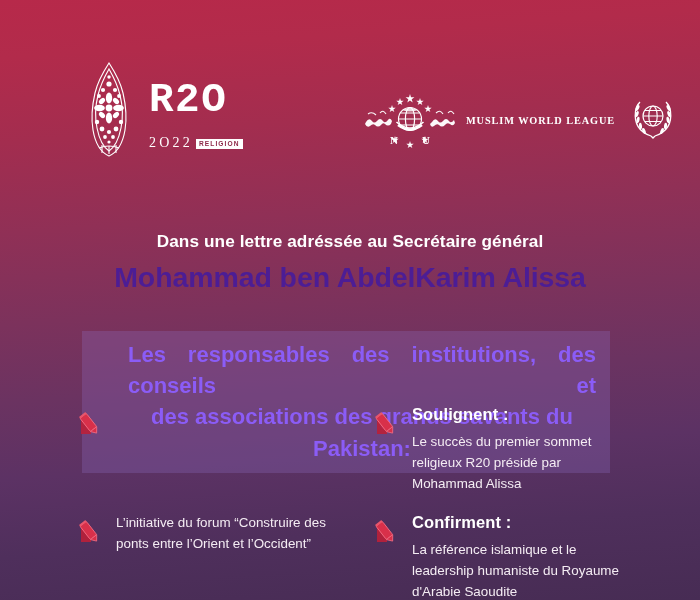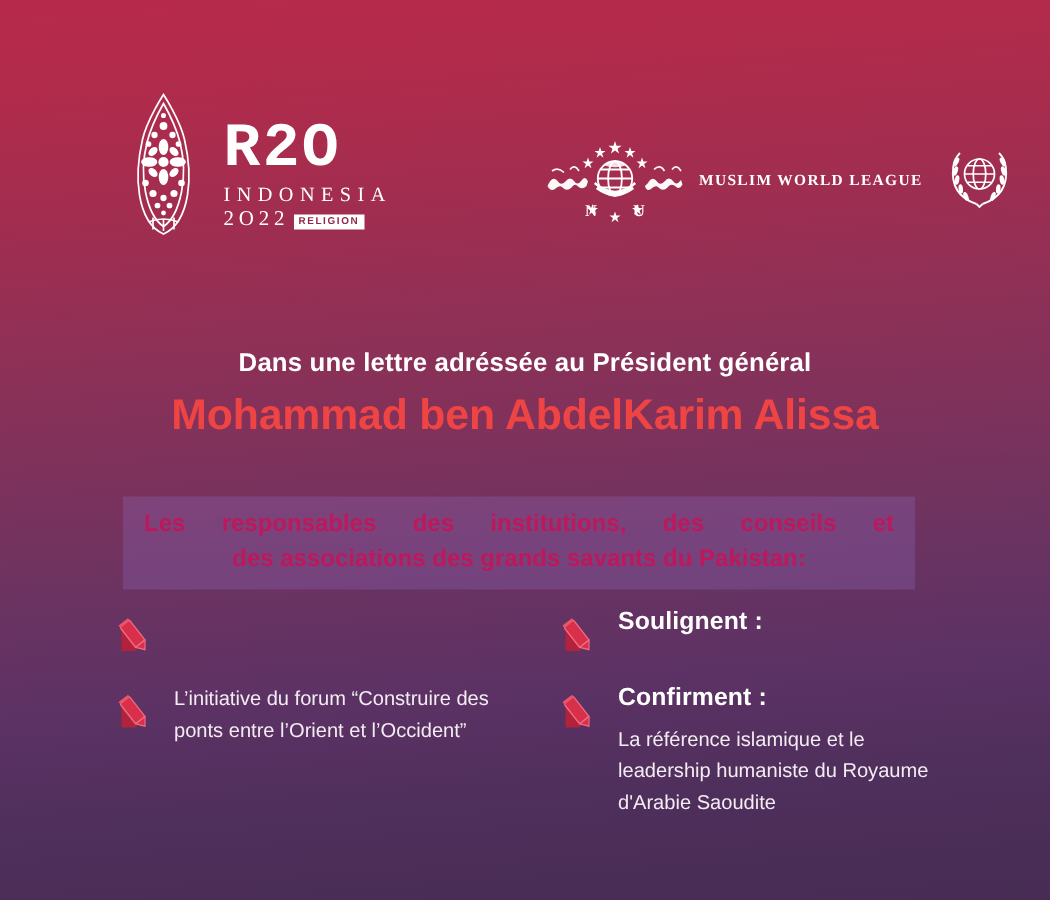--- a/index.html
+++ b/index.html
@@ -52,21 +52,21 @@
     letter-spacing:4.3px;
     font-weight:400;
     margin-top:2px;
     color:#fff;
     font-family:"Liberation Serif", serif;
   }
   .r20-year-row {
     display:flex;
     align-items:center;
     gap:3px;
-    margin-top:1px;
+    margin-top:15px;
   }
   .r20-year {
     font-size:14px;
     letter-spacing:3.2px;
     font-family:"Liberation Serif", serif;
     color:#fff;
   }
   .r20-badge {
     background:#ffffff;
     color:#8e2948;
@@ -125,37 +125,38 @@
     font-weight:700;
     line-height:1.55;
     color:#ffffff;
     letter-spacing:0.1px;
   }
   .hd-name {
     font-size:28.5px;
     font-weight:700;
     margin-top:6px;
     letter-spacing:-0.1px;
-    color:#ef4444;
+    color:#4c1d95;
   }
 
   
   .banner {
     position:absolute;
     left:82px; top:331px;
     width:528px;
     padding:8px 14px 9px 14px;
     background:rgba(142,112,196,0.28);
     text-align:center;
   }
   .banner-line {
-    font-size:16px;
+    font-size:22px;
     font-weight:700;
     line-height:1.42;
-    color:#be185d;
+    color:#8b5cf6;
+    margin-left:32px;
   }
   .banner-line.just { text-align:justify; text-align-last:justify; }
 
   
   .grid {
     position:absolute;
     left:78px; top:404px;
     width:596px;
     display:grid;
     grid-template-columns:296px 296px;
@@ -220,21 +221,20 @@
         <circle cx="31" cy="82" r="1.6"></circle>
       </g>
       <g fill="none" stroke="#ffffff" stroke-width="1.1">
         <path d="M24 85 L24 93 M38 85 L38 93 M31 86 L31 94"></path>
         <path d="M21 88 Q31 84 41 88"></path>
       </g>
     </svg>
 
     <div class="r20-words">
       <div class="r20-title">R2O</div>
-      <div class="r20-sub">INDONESIA</div>
       <div class="r20-year-row">
         <span class="r20-year">2O22</span>
         <span class="r20-badge">RELIGION</span>
       </div>
     </div>
   </div>
 
   <div class="nu">
     <svg viewBox="0 0 96 58" width="96" height="58">
       <g fill="#ffffff">
@@ -300,21 +300,21 @@
         <ellipse cx="40" cy="18" rx="3.2" ry="1.5" transform="rotate(72 40 18)"></ellipse>
         <ellipse cx="39" cy="24" rx="3.2" ry="1.5" transform="rotate(80 39 24)"></ellipse>
         <ellipse cx="36.5" cy="30" rx="3.2" ry="1.5" transform="rotate(96 36.5 30)"></ellipse>
         <ellipse cx="33" cy="35" rx="3.2" ry="1.5" transform="rotate(112 33 35)"></ellipse>
       </g>
     </svg>
   </div>
 </div>
 
 <div class="headings">
-  <div class="hd-line">Dans une lettre adréssée au Président général</div>
+  <div class="hd-line">Dans une lettre adréssée au Secrétaire général</div>
   <div class="hd-name">Mohammad ben AbdelKarim Alissa</div>
 </div>
 
 <div class="banner">
   <div class="banner-line just">Les responsables des institutions, des conseils et</div>
   <div class="banner-line">des associations des grands savants du Pakistan:</div>
 </div>
 
 <div class="grid">
 
@@ -339,20 +339,21 @@
         <g transform="rotate(-38 13 14)">
           <rect x="6" y="5" width="8" height="17" rx="1.2" fill="#d8304a"></rect>
           <rect x="6" y="5" width="8" height="17" rx="1.2" fill="none" stroke="#f06a80" stroke-width="0.9"></rect>
           <path d="M6 22 L10 27 L14 22 Z" fill="#d8304a" stroke="#f06a80" stroke-width="0.8"></path>
           <path d="M6 3.5 h8 v2 h-8 z" fill="#e8566c"></path>
         </g>
       </svg>
     </span>
     <div class="cell-body">
       <div class="cell-title">Soulignent :</div>
+      <div class="cell-text">Le succès du premier sommet religieux R20 présidé par Mohammad Alissa</div>
     </div>
   </div>
 
   <div class="cell">
     <span class="cell-icon">
       <svg viewBox="0 0 26 30" width="26" height="30">
         <path d="M3 8 L3 27 L13 27 L13 14 Z" fill="#b8213a" opacity="0.92"></path>
         <g transform="rotate(-38 13 14)">
           <rect x="6" y="5" width="8" height="17" rx="1.2" fill="#d8304a"></rect>
           <rect x="6" y="5" width="8" height="17" rx="1.2" fill="none" stroke="#f06a80" stroke-width="0.9"></rect>

